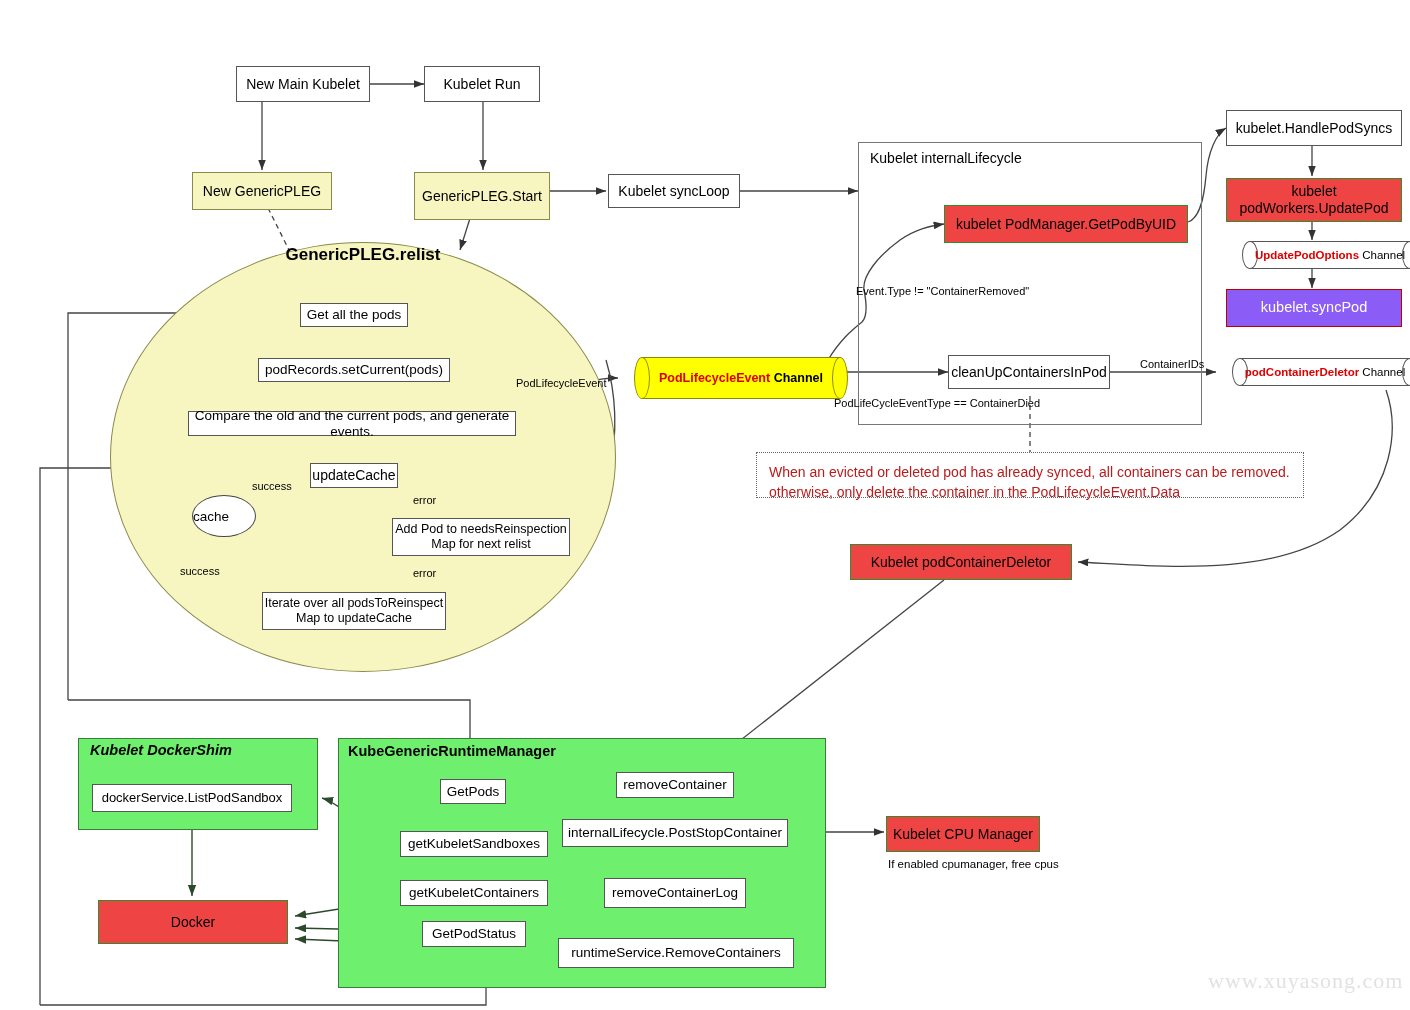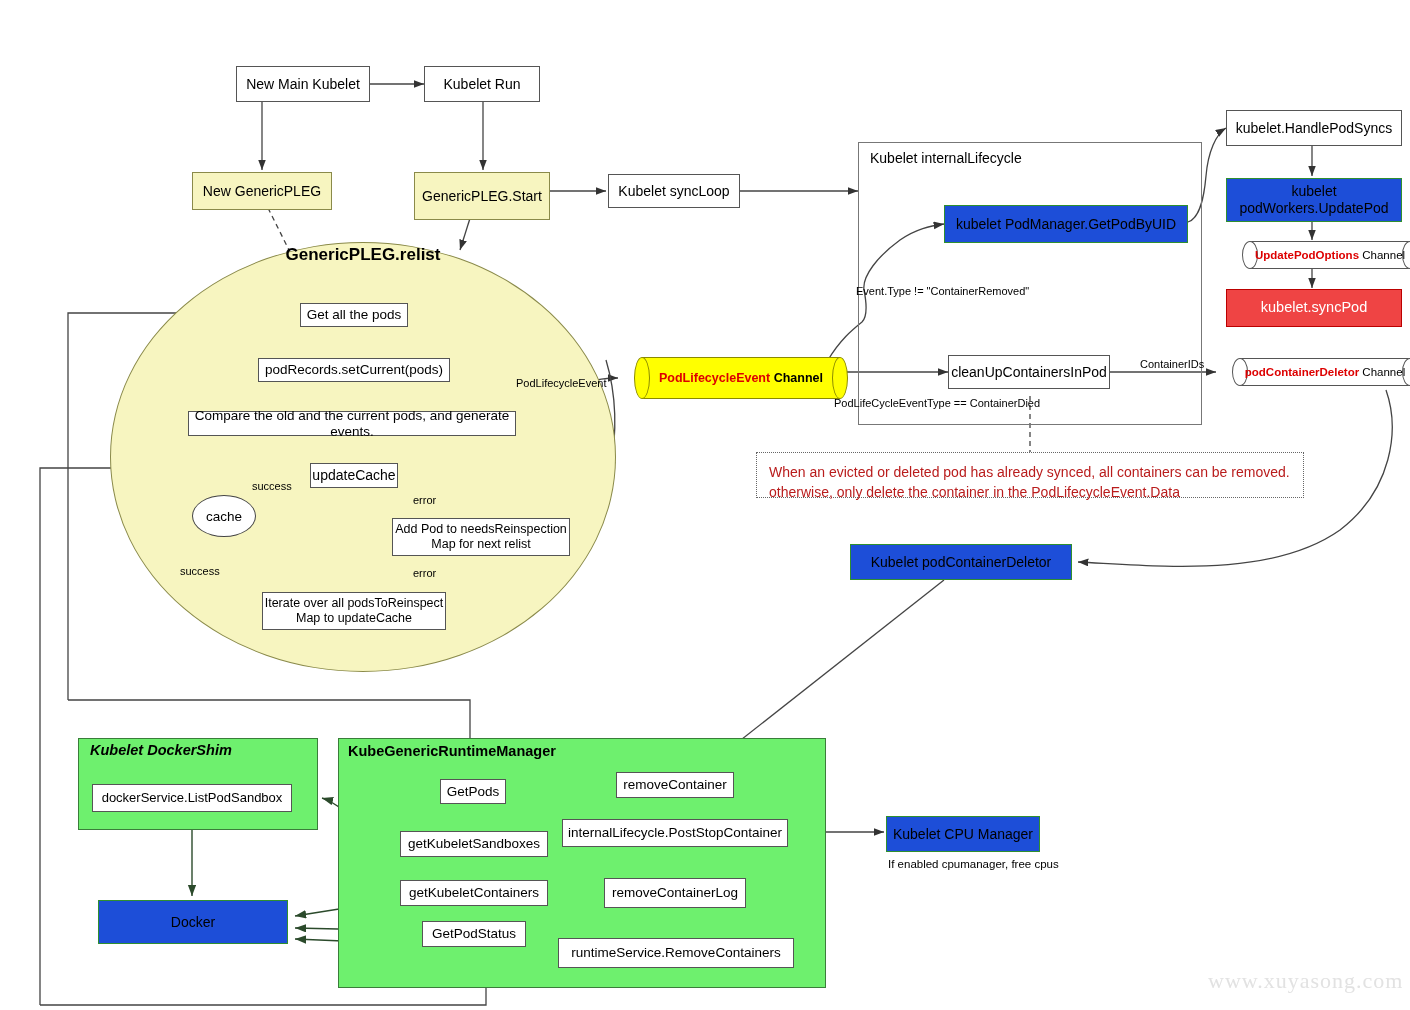--- a/index.html
+++ b/index.html
@@ -1,28 +1,28 @@
 <!DOCTYPE html>
 <html><head>
 <meta charset="utf-8">
 <style>
   html,body{margin:0;padding:0;background:#ffffff;}
   body{font-family:"Liberation Sans", sans-serif;}
   #canvas{position:relative;width:1410px;height:1010px;background:#ffffff;overflow:hidden;}
   .node{position:absolute;box-sizing:border-box;display:flex;align-items:center;justify-content:center;text-align:center;line-height:1.18;}
   .wbox{background:#ffffff;border:1px solid #555;color:#000;}
   .ybox{background:#f7f5c0;border:1px solid #8a8a4a;color:#000;}
-  .gbox{background:#1d4ed8;border:1px solid #2f8f2f;color:#000;}
-  .rbox{background:#ef4444;border:1px solid #b00;color:#ffffff;}
+  .gbox{background:#ef4444;border:1px solid #2f8f2f;color:#000;}
+  .rbox{background:#8b5cf6;border:1px solid #b00;color:#ffffff;}
   .panel{position:absolute;box-sizing:border-box;background:#6ef06e;border:1px solid #3a7d3a;}
   .panel-title{position:absolute;font-weight:bold;font-size:14.5px;color:#000;}
   .plain-rect{position:absolute;box-sizing:border-box;border:1px solid #777;background:transparent;}
   .circle{position:absolute;border-radius:50%;background:#f7f5c0;border:1px solid #8a8a4a;box-sizing:border-box;}
   .circle-title{position:absolute;font-weight:bold;font-size:17px;color:#000;text-align:center;width:100%;}
-  .ellipse{position:absolute;border-radius:50%;background:#ffffff;border:1px solid #444;box-sizing:border-box;display:flex;align-items:center;justify-content:center;}
+  .ellipse{position:absolute;border-radius:50%;background:#ffffff;border:1px solid #444;box-sizing:border-box;display:flex;align-items:center;justify-content:flex-start;}
   .cyl{position:absolute;box-sizing:border-box;display:flex;align-items:center;justify-content:center;margin-left:16px;}
   .cyl .body{position:absolute;left:8px;right:8px;top:0;bottom:0;box-sizing:border-box;border-top:1px solid #555;border-bottom:1px solid #555;}
   .cyl .cap{position:absolute;top:0;width:16px;height:100%;box-sizing:border-box;border:1px solid #555;border-radius:50%;}
   .cyl .capL{left:0;}
   .cyl .capR{right:0;}
   .cyl .lbl{position:relative;z-index:3;font-size:12.5px;white-space:nowrap;}
   .cyl-yellow .body{background:#ffff00;border-top:1px solid #8a8a00;border-bottom:1px solid #8a8a00;}
   .cyl-yellow .cap{background:#ffff00;border-color:#8a8a00;}
   .cyl-white .body{background:#ffffff;}
   .cyl-white .cap{background:#ffffff;}

